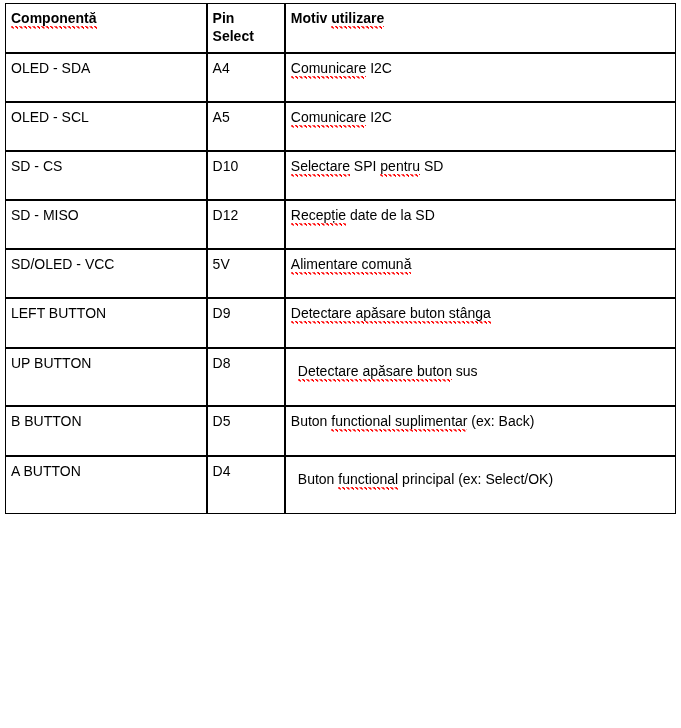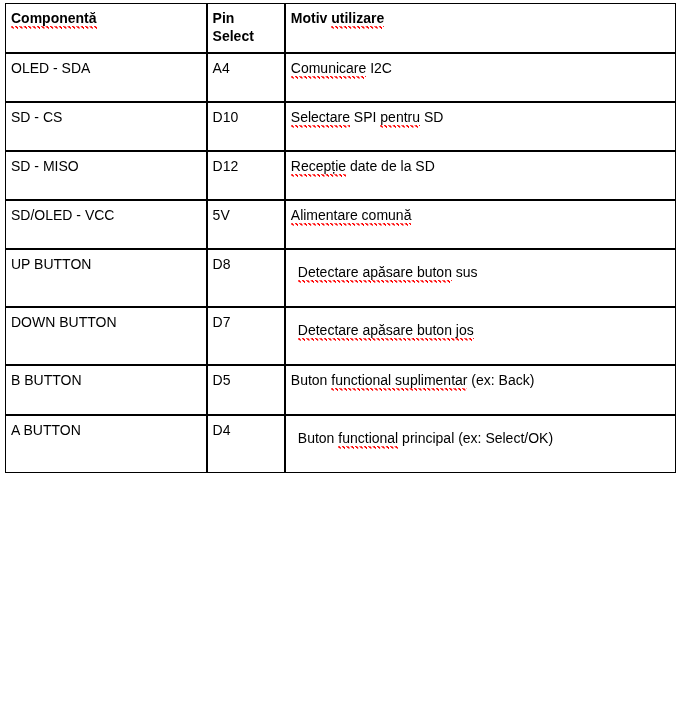--- a/index.html
+++ b/index.html
@@ -101,20 +101,25 @@
     </thead>
 
     <tbody>
 
       <tr class="r-std">
         <td>OLED - SDA</td>
         <td>A4</td>
         <td><span class="sp">Comunicare</span> I2C</td>
       </tr>
 
+      <tr class="r-std">
+        <td>OLED - SCL</td>
+        <td>A5</td>
+        <td><span class="sp">Comunicare</span> I2C</td>
+      </tr>
 
       <tr class="r-std">
         <td>SD - CS</td>
         <td>D10</td>
         <td><span class="sp">Selectare</span> SPI <span class="sp">pentru</span> SD</td>
       </tr>
 
 
       <tr class="r-std">
         <td>SD - MISO</td>
@@ -123,32 +128,32 @@
       </tr>
 
 
       <tr class="r-std">
         <td>SD/OLED - VCC</td>
         <td>5V</td>
         <td><span class="sp">Alimentare comună</span></td>
       </tr>
 
 
+      <tr class="r-tall">
+        <td>LEFT BUTTON</td>
+        <td>D9</td>
+        <td><span class="sp">Detectare apăsare buton stânga</span></td>
+      </tr>
 
       <tr class="r-tall">
         <td>UP BUTTON</td>
         <td>D8</td>
         <td class="pad-indent pad-down-sm"><span class="sp">Detectare apăsare buton</span> sus</td>
       </tr>
 
-      <tr class="r-tall">
-        <td>DOWN BUTTON</td>
-        <td>D7</td>
-        <td class="pad-indent pad-down-sm"><span class="sp">Detectare apăsare buton jos</span></td>
-      </tr>
 
 
       <tr class="r-tall">
         <td>B BUTTON</td>
         <td>D5</td>
         <td>Buton <span class="sp">functional suplimentar</span> (ex: Back)</td>
       </tr>
 
       <tr class="r-tall">
         <td>A BUTTON</td>

